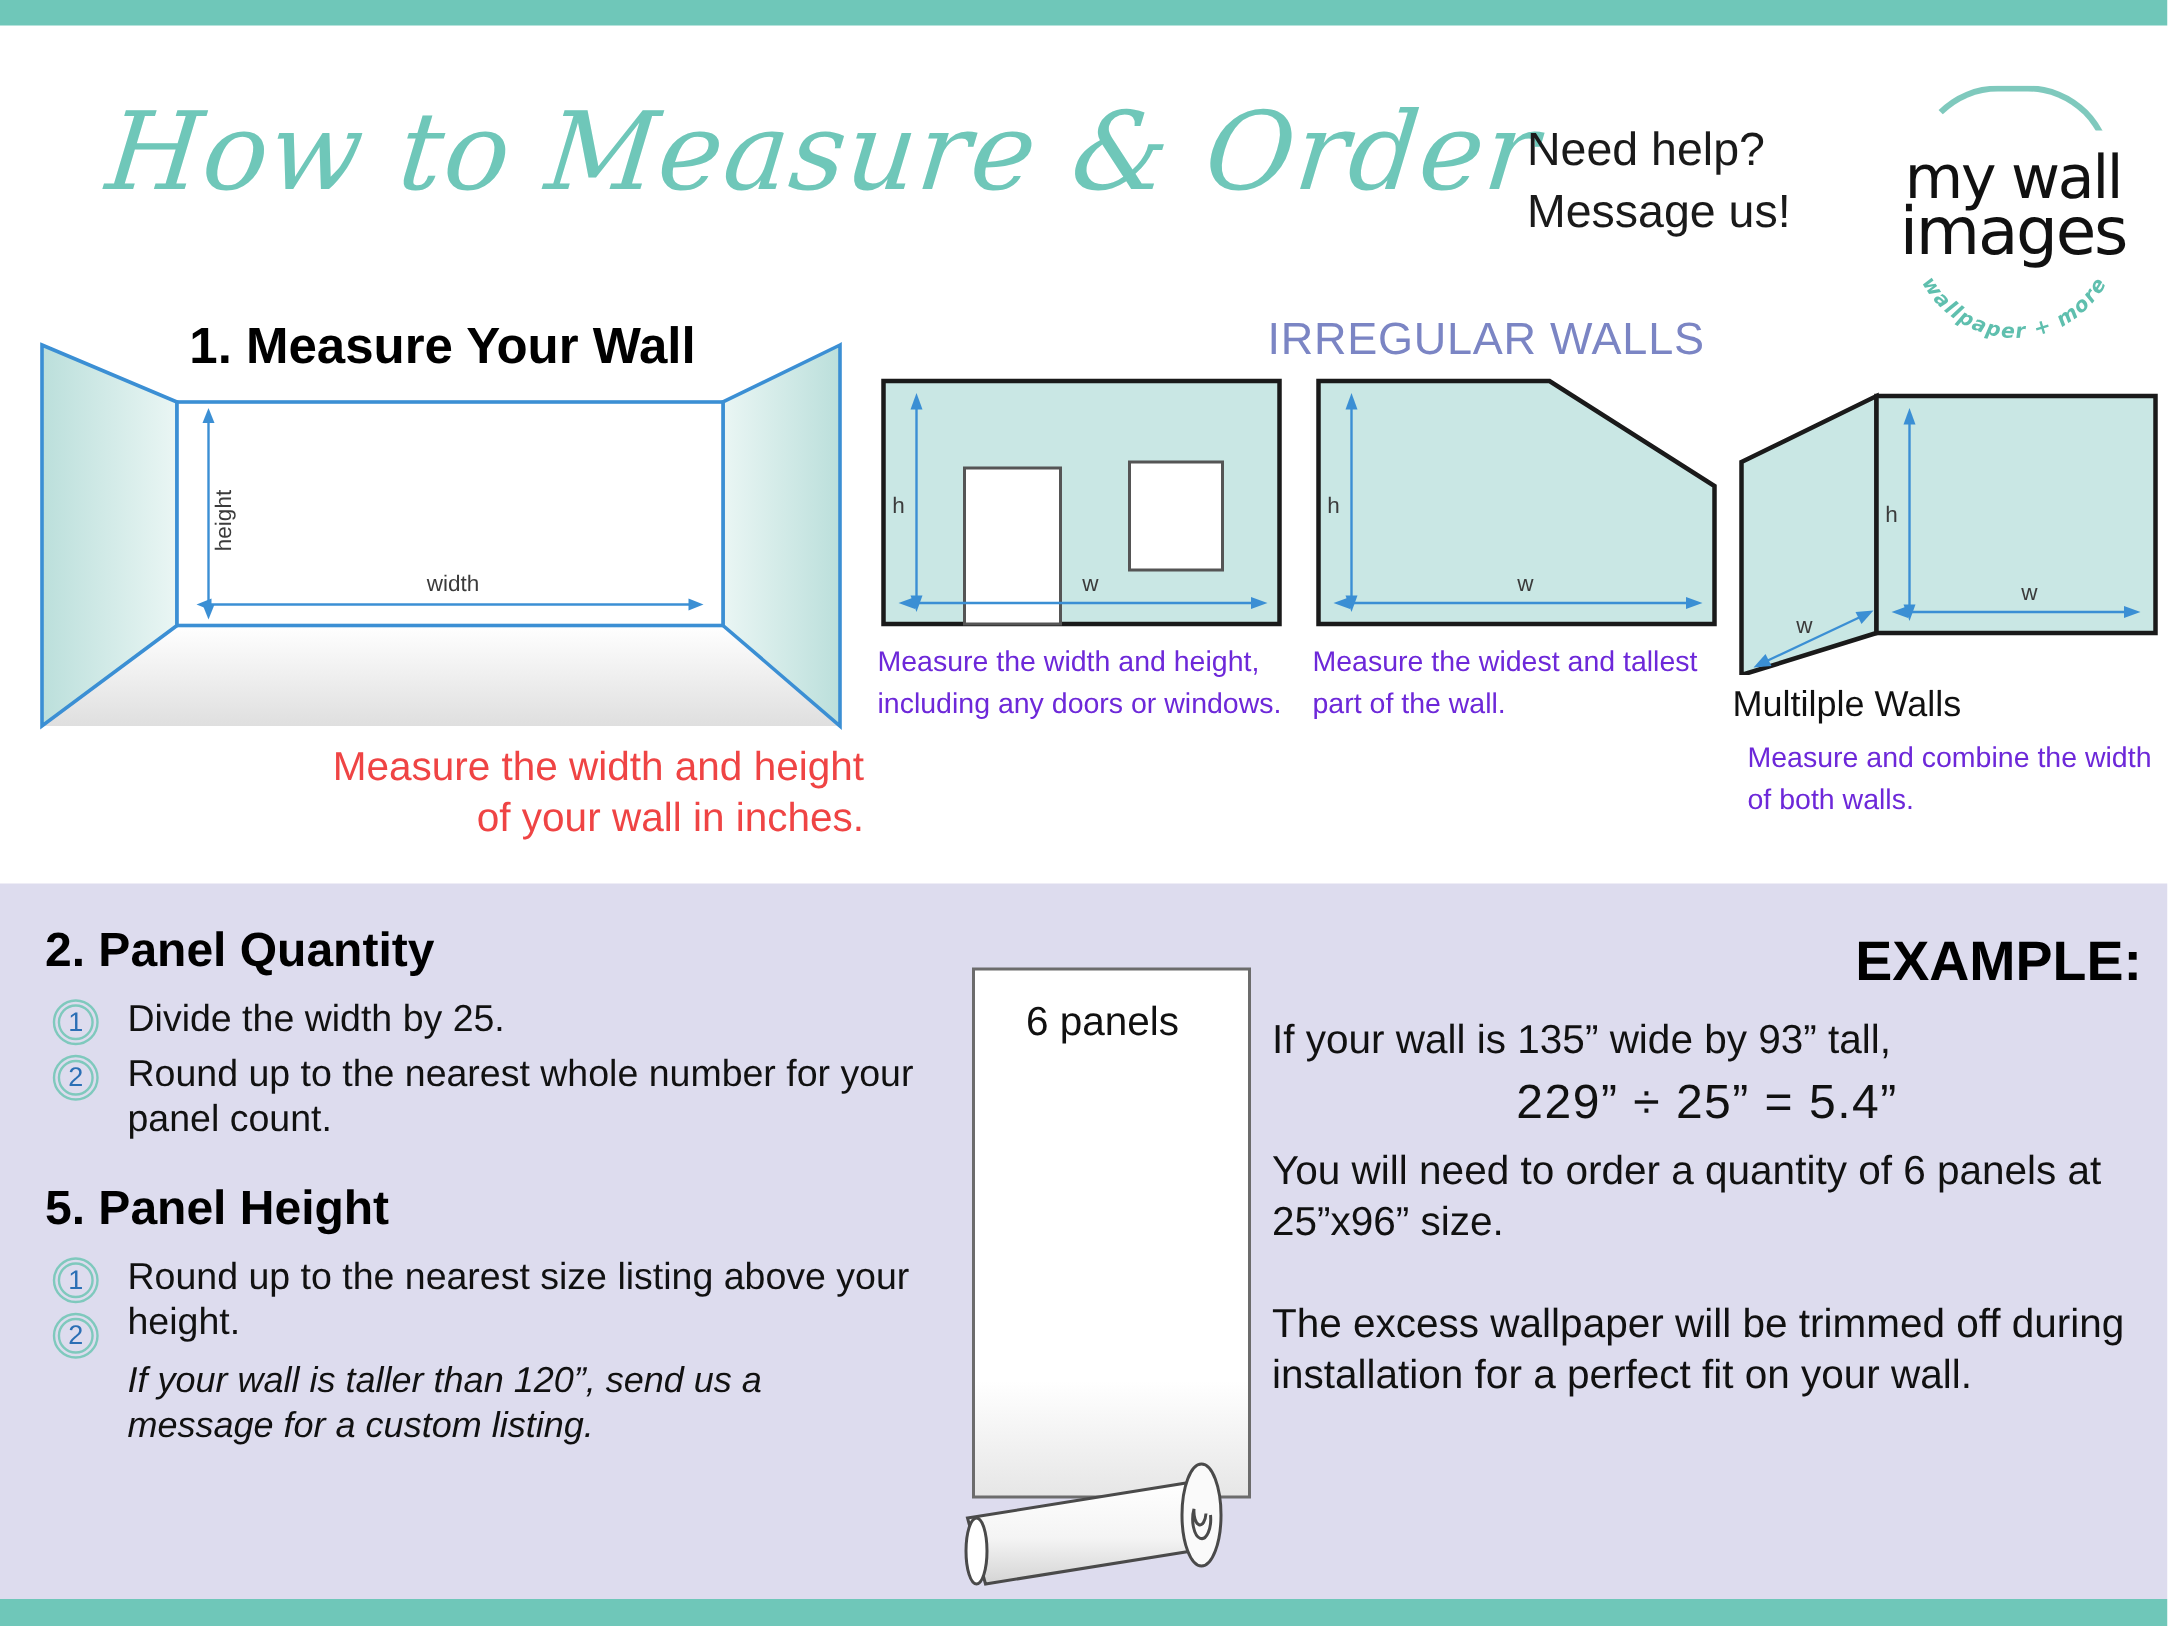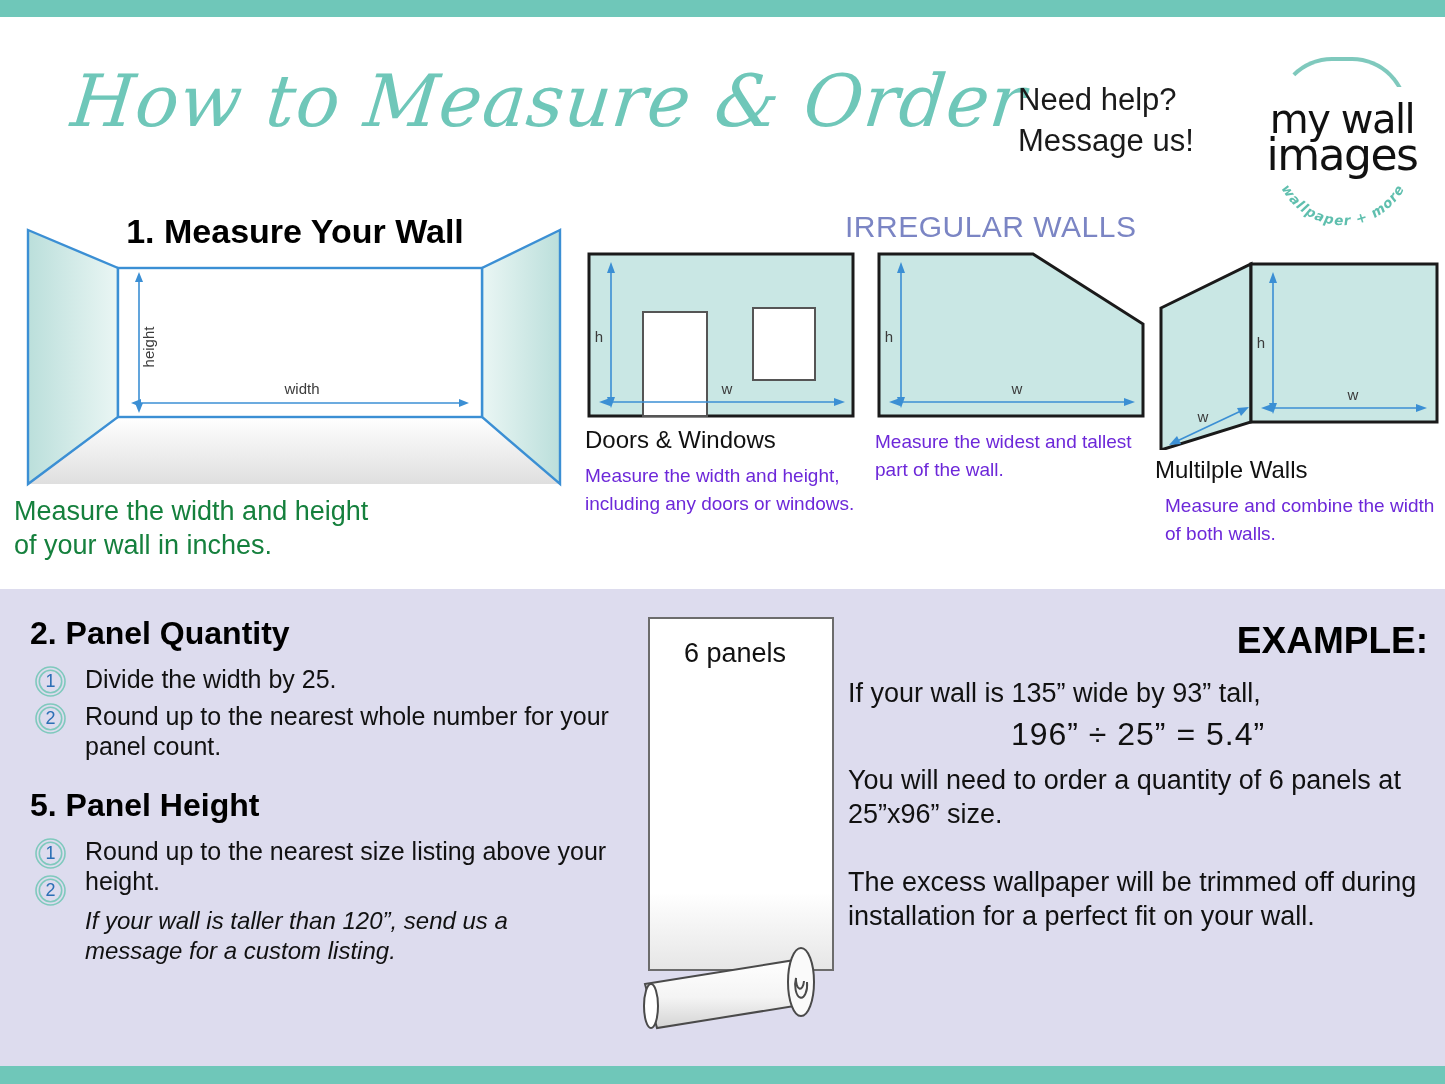--- a/index.html
+++ b/index.html
@@ -72,22 +72,22 @@
 
   
   .step1 { position: absolute; left: 14px; top: 212px; width: 562px; height: 355px; }
   .step1-title {
     position: absolute; left: 0; top: 0; width: 562px; text-align: center;
     font-size: 34px; font-weight: 700; color: #000; z-index: 5;
   }
   .room { position: absolute; left: 0; top: 10px; width: 562px; height: 270px; }
   .room svg { width: 562px; height: 270px; display: block; }
   .step1-cap {
-    position: absolute; left: 0; top: 282px; width: 562px; text-align: left;
-    font-size: 27px; line-height: 34px; color: #15803d;
+    position: absolute; left: 0; top: 282px; width: 562px; text-align: right;
+    font-size: 27px; line-height: 34px; color: #ef4444;
   }
   .dimlabel { font-family: "Liberation Sans", sans-serif; font-size: 15px; fill: #3b3b3b; }
 
   
   .irr-title {
     position: absolute; left: 845px; top: 210px;
     font-size: 30px; color: #7B85C4; letter-spacing: 0.5px; white-space: nowrap;
   }
   .irr-row { position: absolute; left: 585px; top: 250px; width: 860px; height: 320px; }
   .irr-col { position: absolute; top: 0; }
@@ -128,21 +128,21 @@
   }
   .note-italic {
     font-size: 24px; line-height: 30px; color: #111; font-style: italic;
     padding-left: 55px; margin-top: 10px;
   }
   .stack-rows { position: relative; }
   .stack-rows .circ.r1 { top: 1px; }
   .stack-rows .circ.r2 { top: 38px; }
 
   
-  .roll { position: absolute; left: 637px; top: 612px; width: 210px; height: 425px; }
+  .roll { position: absolute; left: 637px; top: 640px; width: 210px; height: 425px; }
   .roll svg { display: block; width: 210px; height: 425px; }
   .roll-label {
     position: absolute; left: 0; top: 26px; width: 196px; text-align: center;
     font-size: 27px; color: #111;
   }
 
   
   .example { position: absolute; left: 848px; top: 620px; width: 580px; }
   .ex-head { font-size: 37px; font-weight: 700; color: #000; margin-bottom: 14px; text-align: right; }
   .ex-line { font-size: 27px; line-height: 34px; color: #111; }
@@ -251,21 +251,20 @@
           <text class="dimlabel" x="14" y="92" text-anchor="middle">h</text>
 
           <g stroke="#3B8FD4" stroke-width="1.6">
             <line x1="20" y1="152" x2="254" y2="152"></line>
             <polygon points="14,152 25,148 25,156" fill="#3B8FD4" stroke="none"></polygon>
             <polygon points="260,152 249,148 249,156" fill="#3B8FD4" stroke="none"></polygon>
           </g>
           <text class="dimlabel" x="142" y="144" text-anchor="middle">w</text>
         </svg>
       </div>
-      <div class="irr-name">Doors &amp; Windows</div>
       <div class="irr-desc">Measure the width and height, including any doors or windows.</div>
     </div>
 
     <div class="irr-col c2">
       <div class="irr-fig">
         <svg width="272" height="170" viewBox="0 0 272 170">
           <polygon points="4,4 158,4 268,74 268,166 4,166" fill="#C9E7E4" stroke="#1A1A1A" stroke-width="3"></polygon>
           <g stroke="#3B8FD4" stroke-width="1.6">
             <line x1="26" y1="18" x2="26" y2="152"></line>
             <polygon points="26,12 22,23 30,23" fill="#3B8FD4" stroke="none"></polygon>
@@ -390,20 +389,20 @@
 
       <ellipse cx="164" cy="370" rx="13" ry="34" fill="#FAFAFA" stroke="#4A4A4A" stroke-width="2"></ellipse>
       <path d="M170,370 a6,13 0 1,1 -11,-4 a4,9 0 1,0 8,3" fill="none" stroke="#4A4A4A" stroke-width="2"></path>
     </svg>
     <div class="roll-label">6 panels</div>
   </div>
 
   <div class="example">
     <div class="ex-head">EXAMPLE:</div>
     <div class="ex-line">If your wall is 135” wide by 93” tall,</div>
-    <div class="ex-formula">196” ÷ 25” = 5.4”</div>
+    <div class="ex-formula">229” ÷ 25” = 5.4”</div>
     <div class="ex-line">You will need to order a quantity of 6 panels at 25”x96” size.</div>
     <div class="ex-gap"></div>
     <div class="ex-line">The excess wallpaper will be trimmed off during installation for a perfect fit on your wall.</div>
   </div>
 
   <div class="bar-bottom"></div>
 </div>
 
 </body></html>

